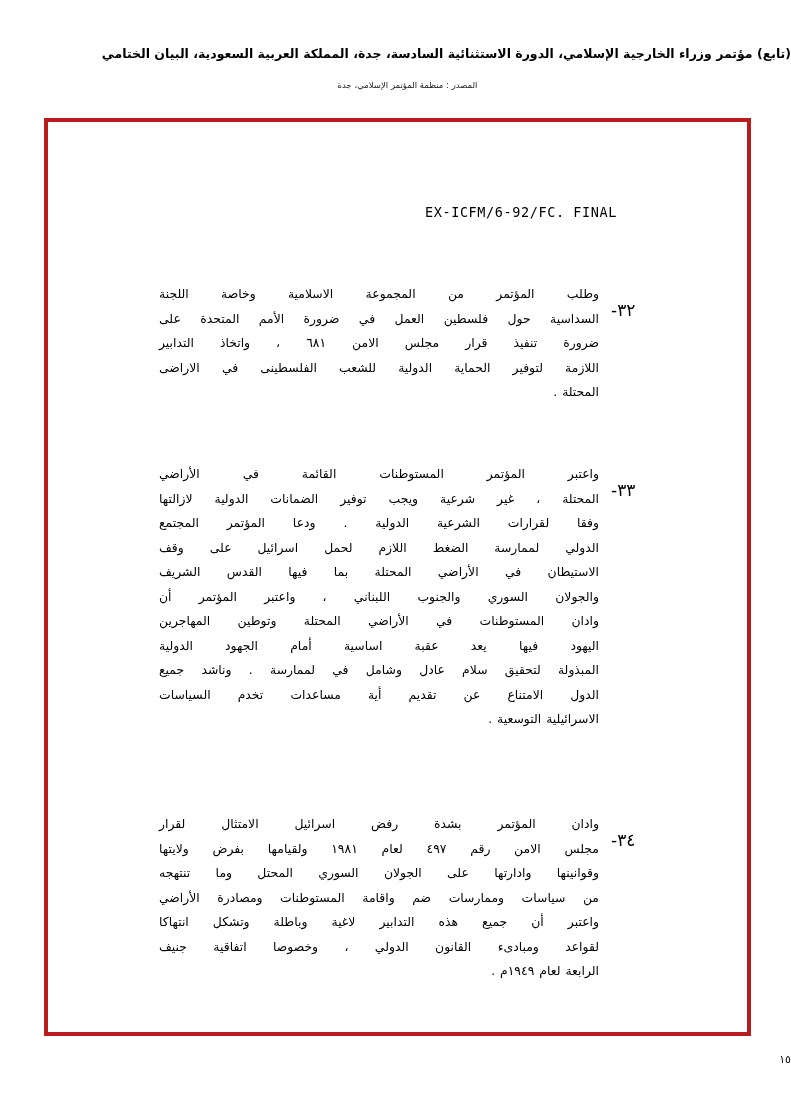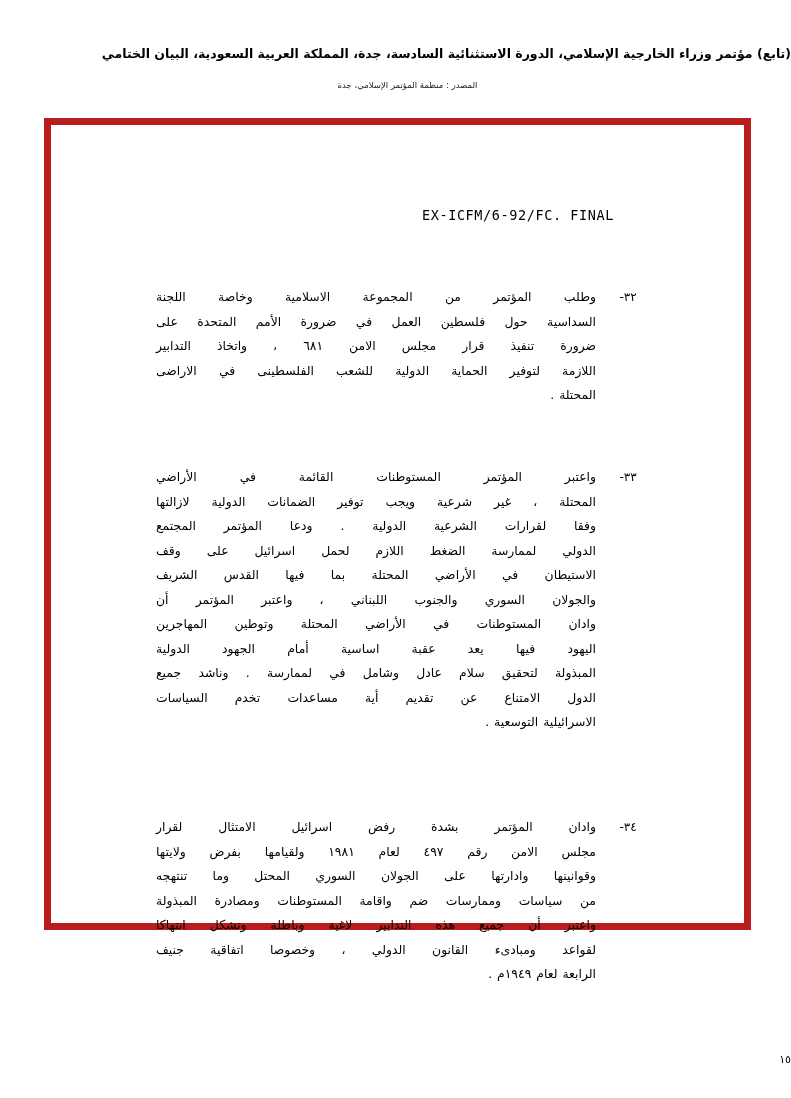--- a/index.html
+++ b/index.html
@@ -42,22 +42,22 @@
     font-family: "DejaVu Sans", sans-serif;
     font-size: 8.5px;
     color: #1a1a1a;
     direction: rtl;
   }
   .green-frame {
     position: absolute;
     top: 118px;
     left: 44px;
     width: 707px;
-    height: 812px;
-    border: 7px solid #b91c1c;
+    height: 918px;
+    border: 4px solid #b91c1c;
     box-sizing: border-box;
     background: #ffffff;
   }
   .doc-code {
     position: absolute;
     top: 82px;
     right: 130px;
     font-family: "DejaVu Sans Mono", monospace;
     font-size: 13.5px;
     letter-spacing: 0.6px;
@@ -69,25 +69,25 @@
     position: absolute;
     direction: rtl;
     font-family: "DejaVu Sans", sans-serif;
     font-size: 12.4px;
     line-height: 24.5px;
     color: #000;
   }
   .para .num {
     position: absolute;
     right: 0;
-    top: 0;
+    top: 16px;
     width: 40px;
-    text-align: center;
+    text-align: left;
     font-family: "DejaVu Sans", sans-serif;
-    font-size: 12px;
+    font-size: 17px;
   }
   .para .body {
     margin-right: 52px;
     width: 440px;
     text-align: justify;
     text-align-last: right;
     word-spacing: 1px;
   }
   .p32 { top: 160px; right: 96px; width: 520px; }
   .p33 { top: 340px; right: 96px; width: 520px; }
@@ -152,21 +152,21 @@
         <span class="line">الاسرائيلية التوسعية .</span>
       </div>
     </div>
 
     <div class="para p34">
       <span class="num">٣٤-</span>
       <div class="body">
         <span class="line justify">وادان المؤتمر بشدة رفض اسرائيل الامتثال لقرار</span>
         <span class="line justify">مجلس الامن رقم ٤٩٧ لعام ١٩٨١ ولقيامها بفرض ولايتها</span>
         <span class="line justify">وقوانينها وادارتها على الجولان السوري المحتل وما تنتهجه</span>
-        <span class="line justify">من سياسات وممارسات ضم واقامة المستوطنات ومصادرة المبذولة</span>
+        <span class="line justify">من سياسات وممارسات ضم واقامة المستوطنات ومصادرة الأراضي</span>
         <span class="line justify">واعتبر أن جميع هذه التدابير لاغية وباطلة وتشكل انتهاكا</span>
         <span class="line justify">لقواعد ومبادىء القانون الدولي ، وخصوصا اتفاقية جنيف</span>
         <span class="line">الرابعة لعام ١٩٤٩م .</span>
       </div>
     </div>
 
   </div>
 
   <div class="page-number">١٥</div>
 

